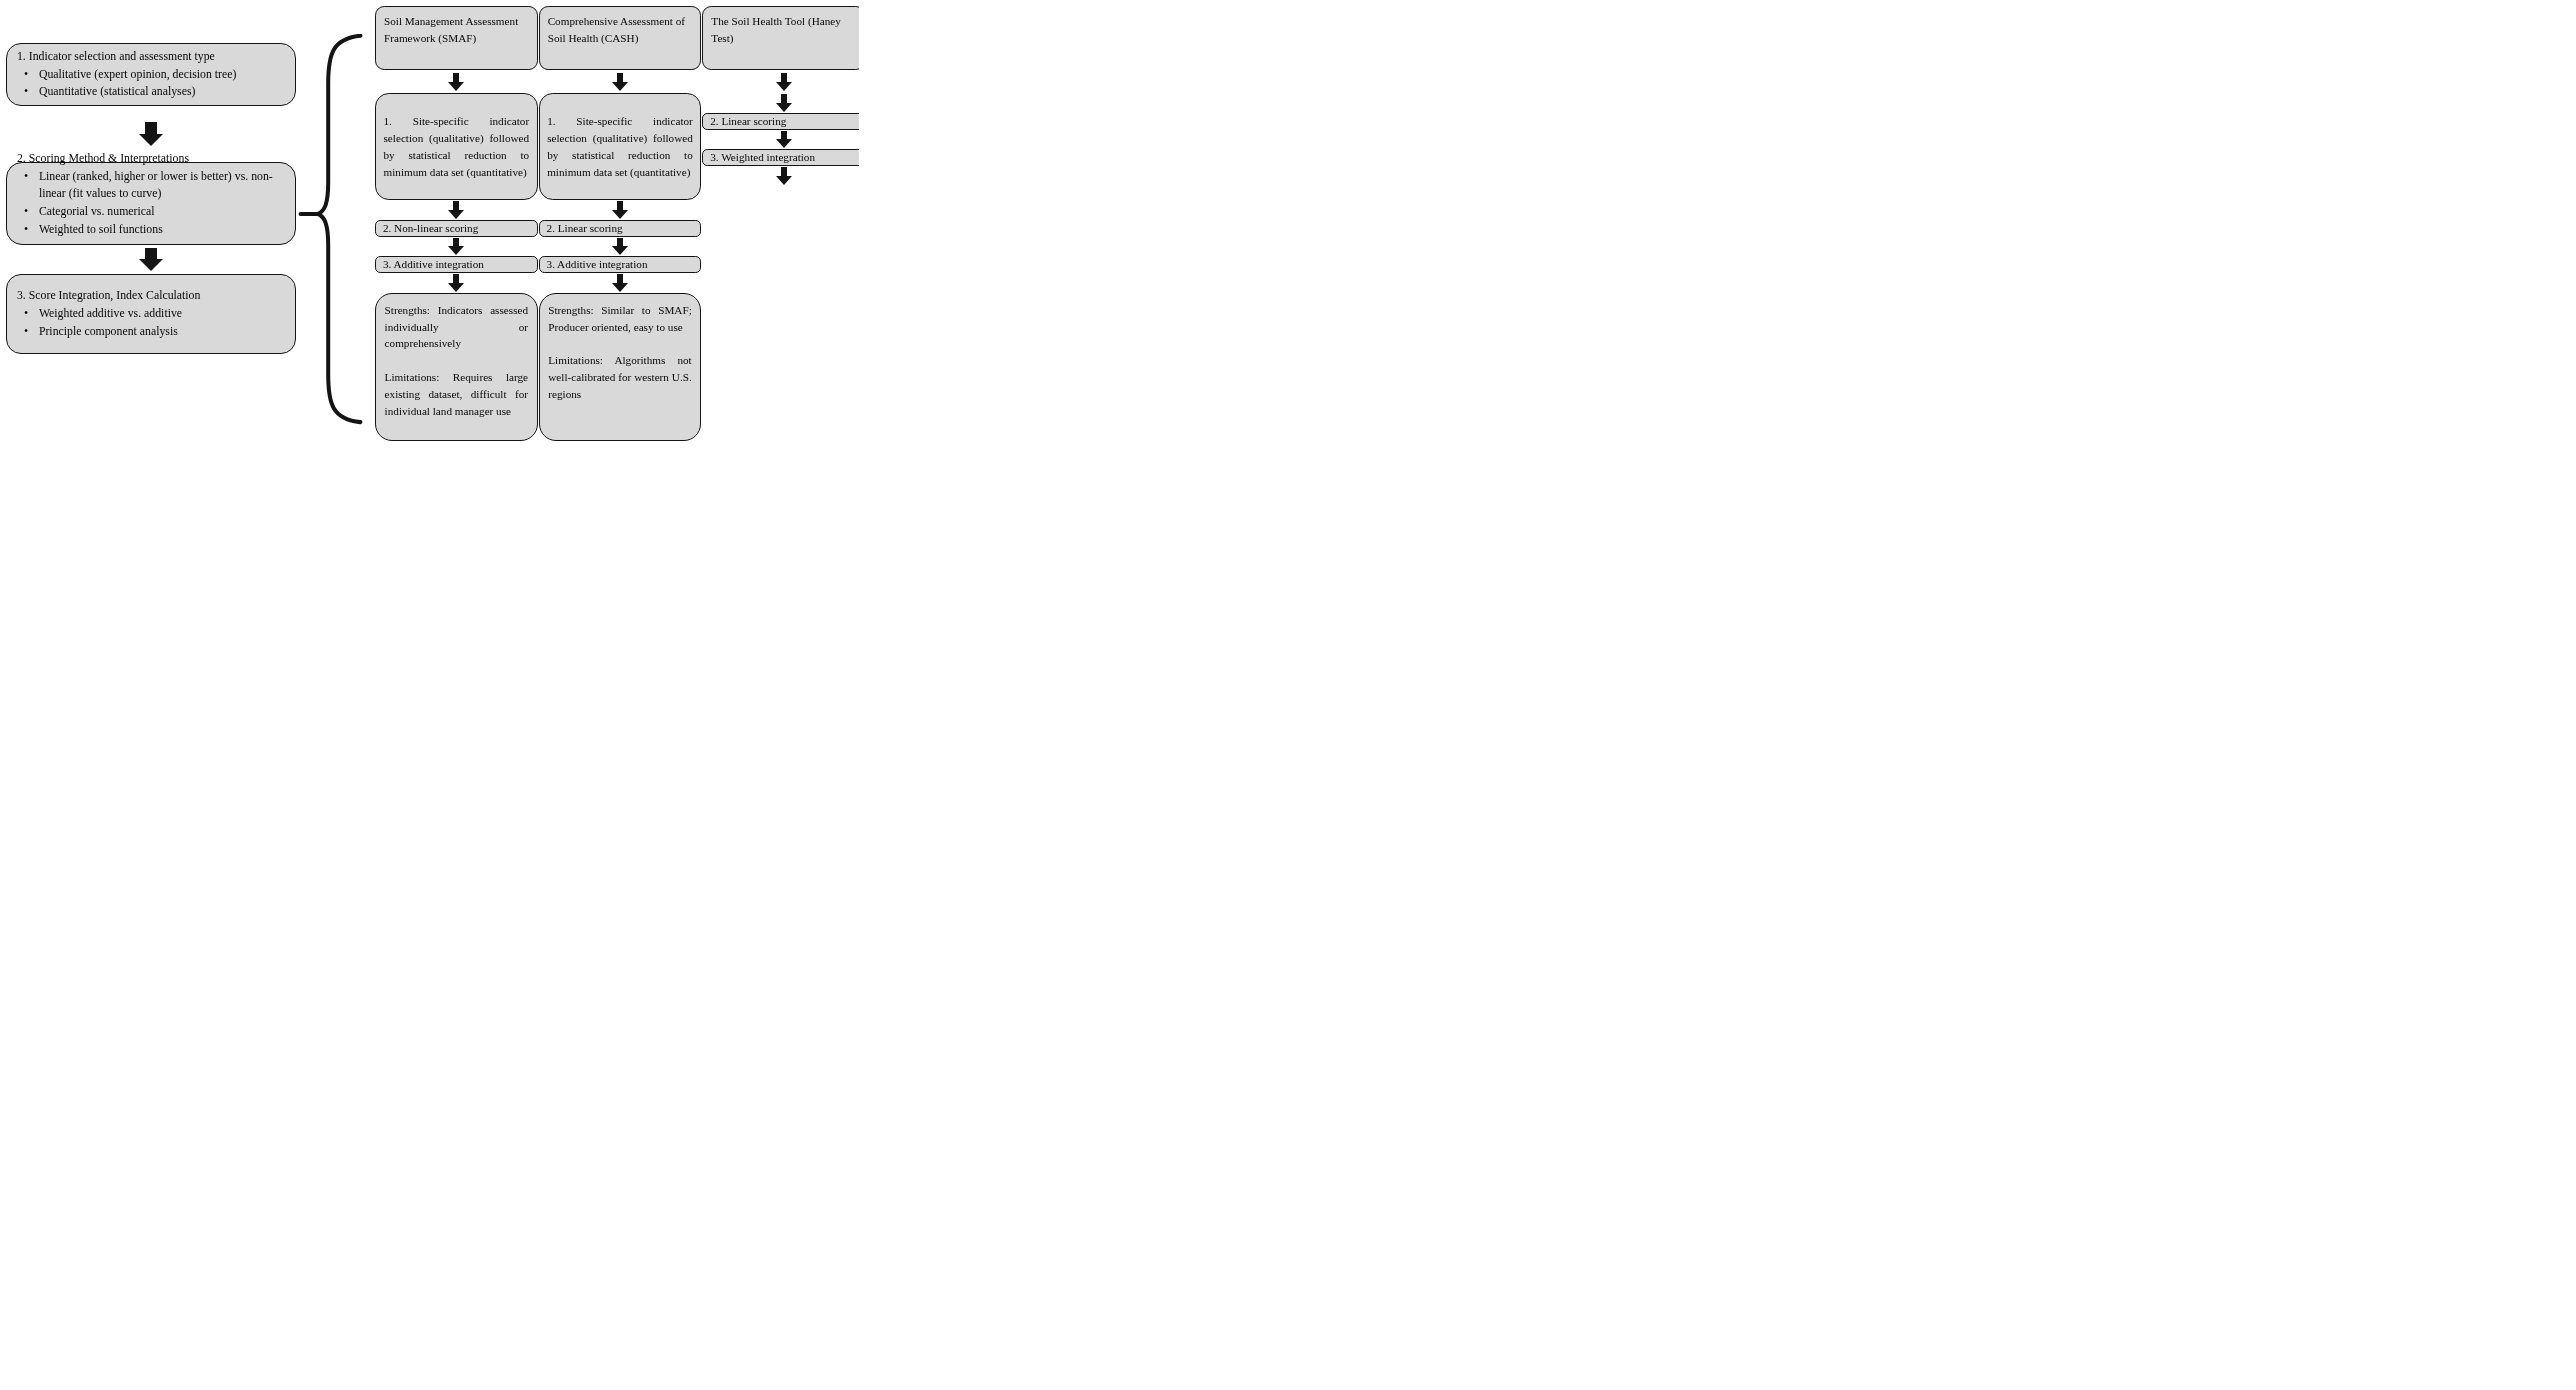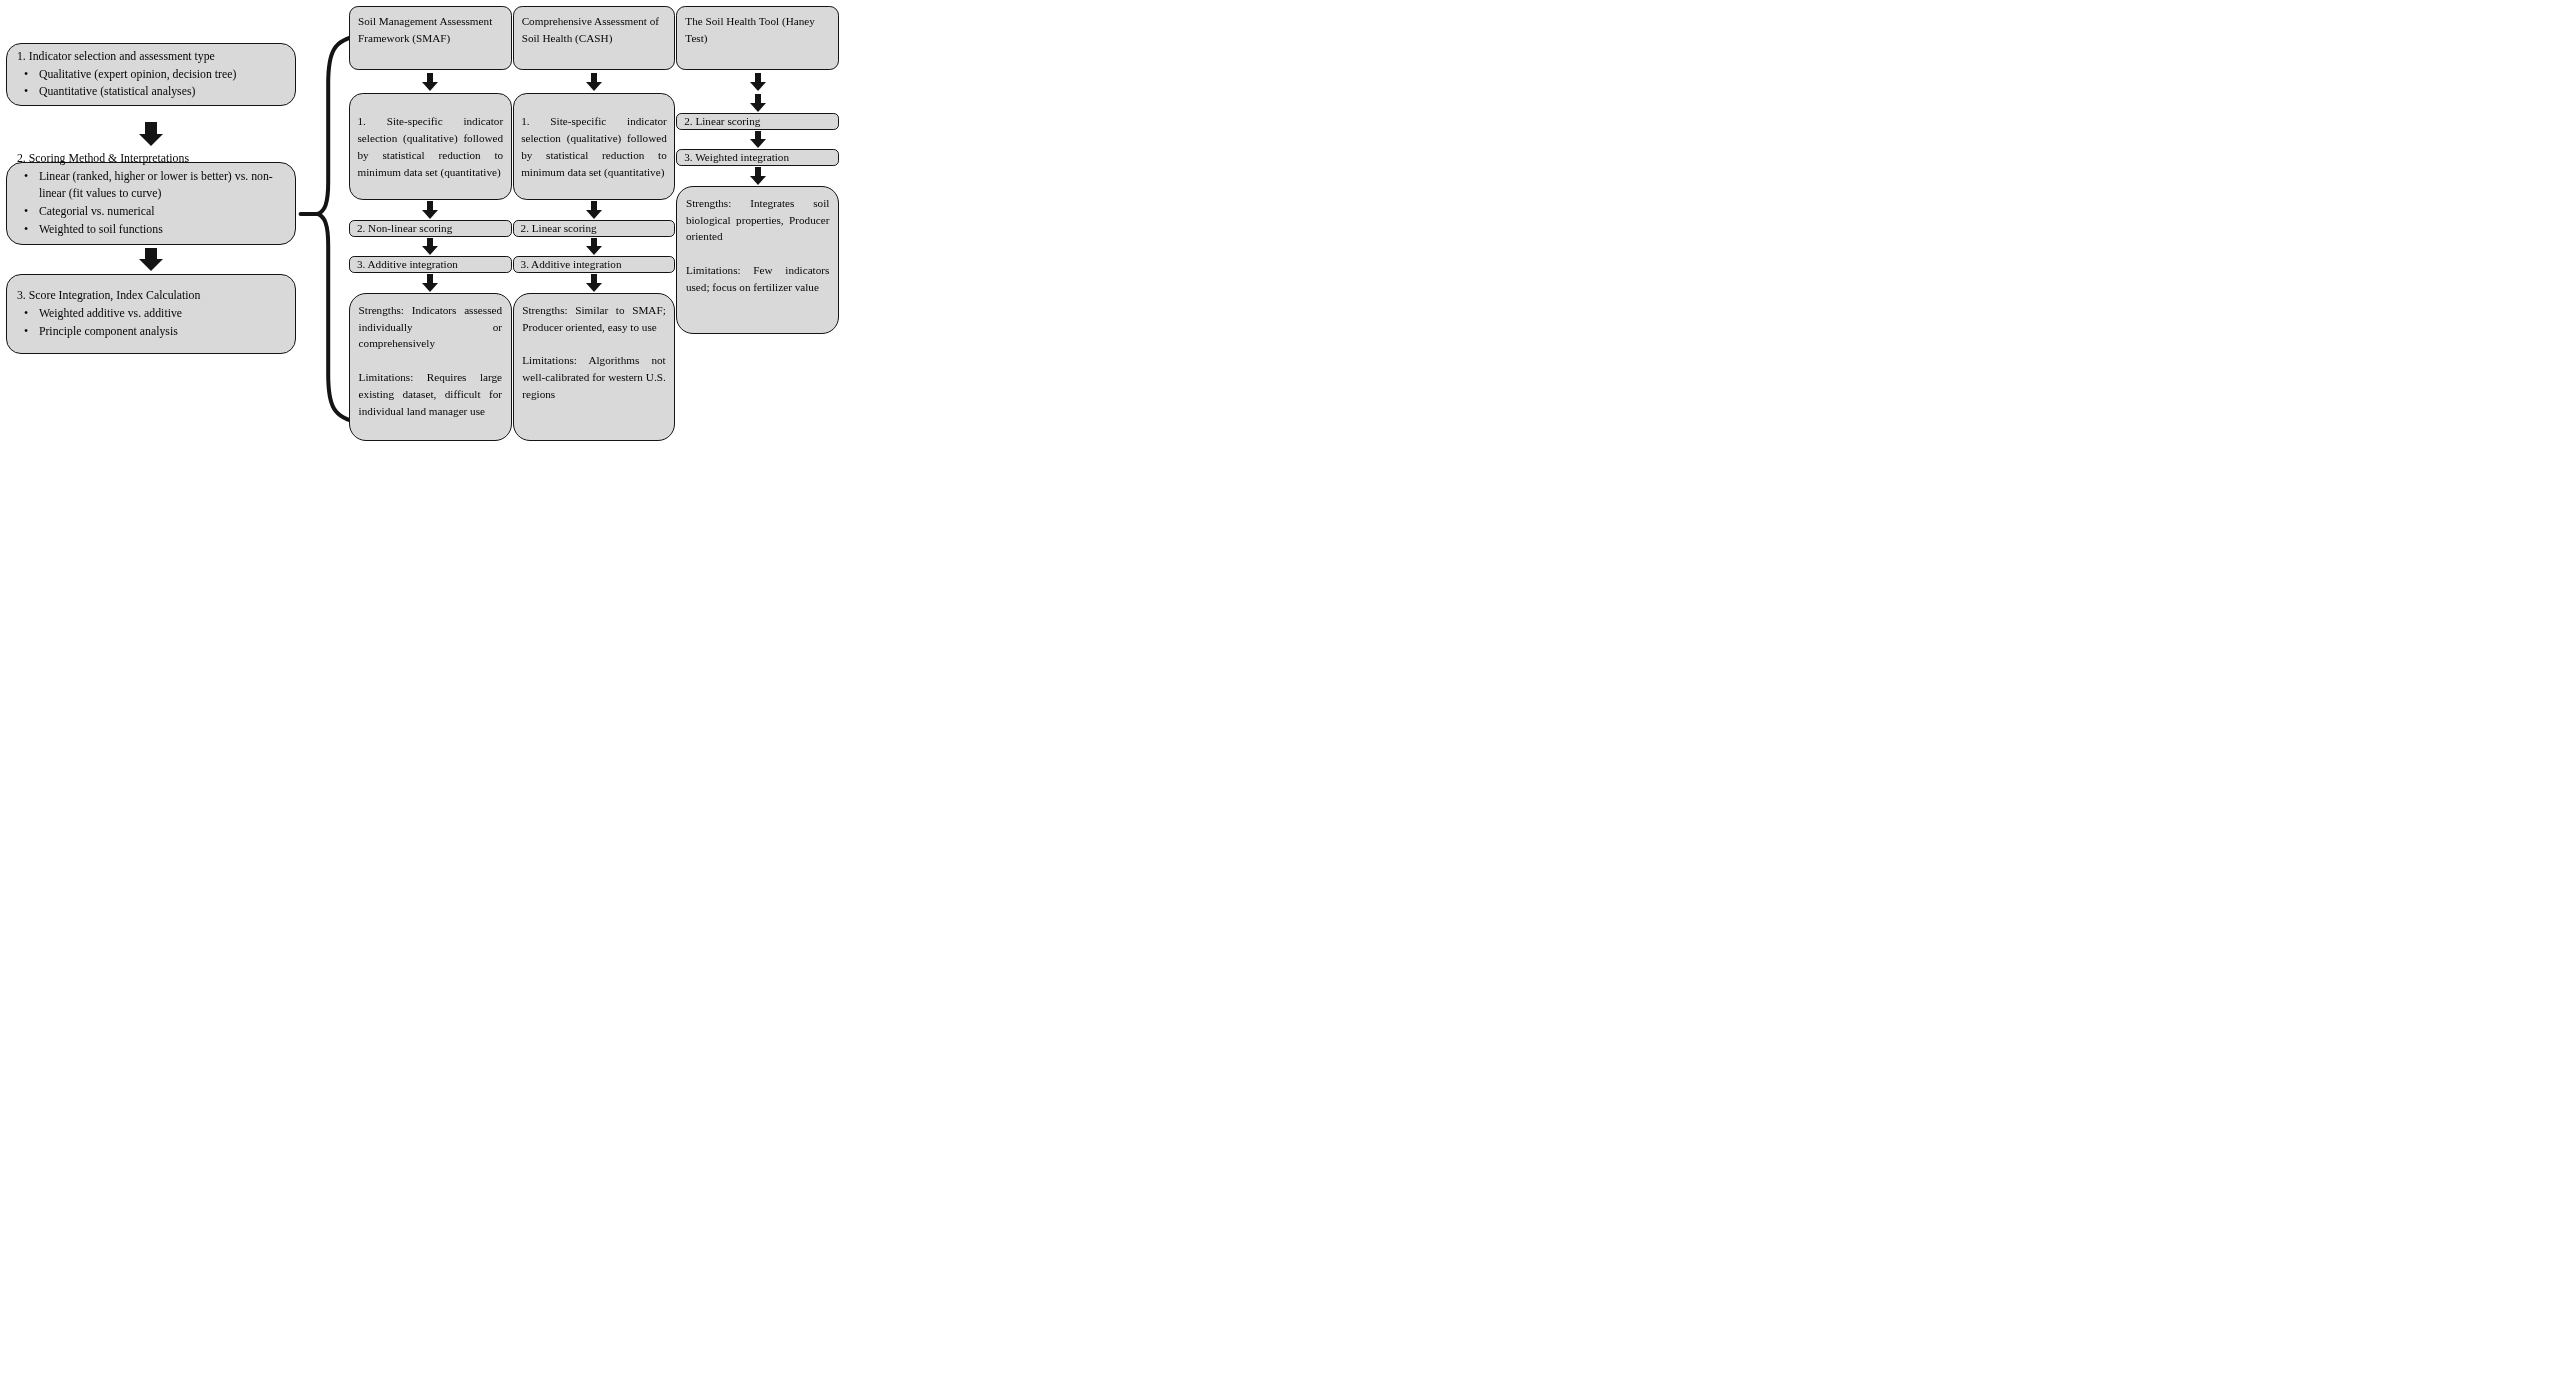--- a/index.html
+++ b/index.html
@@ -51,21 +51,21 @@
     border-top:9.2px solid var(--line);
   }
   .arrow.big .shaft{width:12px;height:11.5px;}
   .arrow.big .head{
     border-left-width:12.6px;border-right-width:12.6px;border-top-width:12.6px;
   }
   
   .brace{position:absolute;left:296px;top:34px;}
   
   .right-grid{
-    position:absolute;left:349px;top:6.3px;width:490px;height:457px;
+    position:absolute;left:375px;top:6.3px;width:490px;height:457px;
     display:grid;grid-template-columns:1fr 1fr 1fr;column-gap:1px;
   }
   .fcol{display:flex;flex-direction:column;font-size:11.2px;}
   .fcol .gbox{font-size:11.2px;}
   .hdr{height:64px;border-radius:9.2px;justify-content:flex-start;padding:5.7px 8px;}
   .step1{height:107px;border-radius:13.8px;text-align:justify;padding:5.7px 7.5px;}
   .srow{height:17px;border-radius:5.2px;justify-content:center;padding:1.1px 6.9px;}
   .outcome{
     height:148px;border-radius:17px;justify-content:flex-start;
     padding:8px 8.6px;white-space:pre-line;text-align:justify;
@@ -258,22 +258,17 @@
       </div>
       <div class="gbox srow">
         <span>3. Weighted integration</span>
       </div>
       <div class="arrow-slot aslot-x">
         <div class="arrow">
           <div class="shaft"></div>
           <div class="head"></div>
         </div>
       </div>
-      <div class="gbox outcome">
-        <span>Strengths: Integrates soil biological properties, Producer oriented
-
-Limitations: Few indicators used; focus on fertilizer value</span>
-      </div>
     </div>
 
   </div>
 </div>
 
 
 </body></html>

